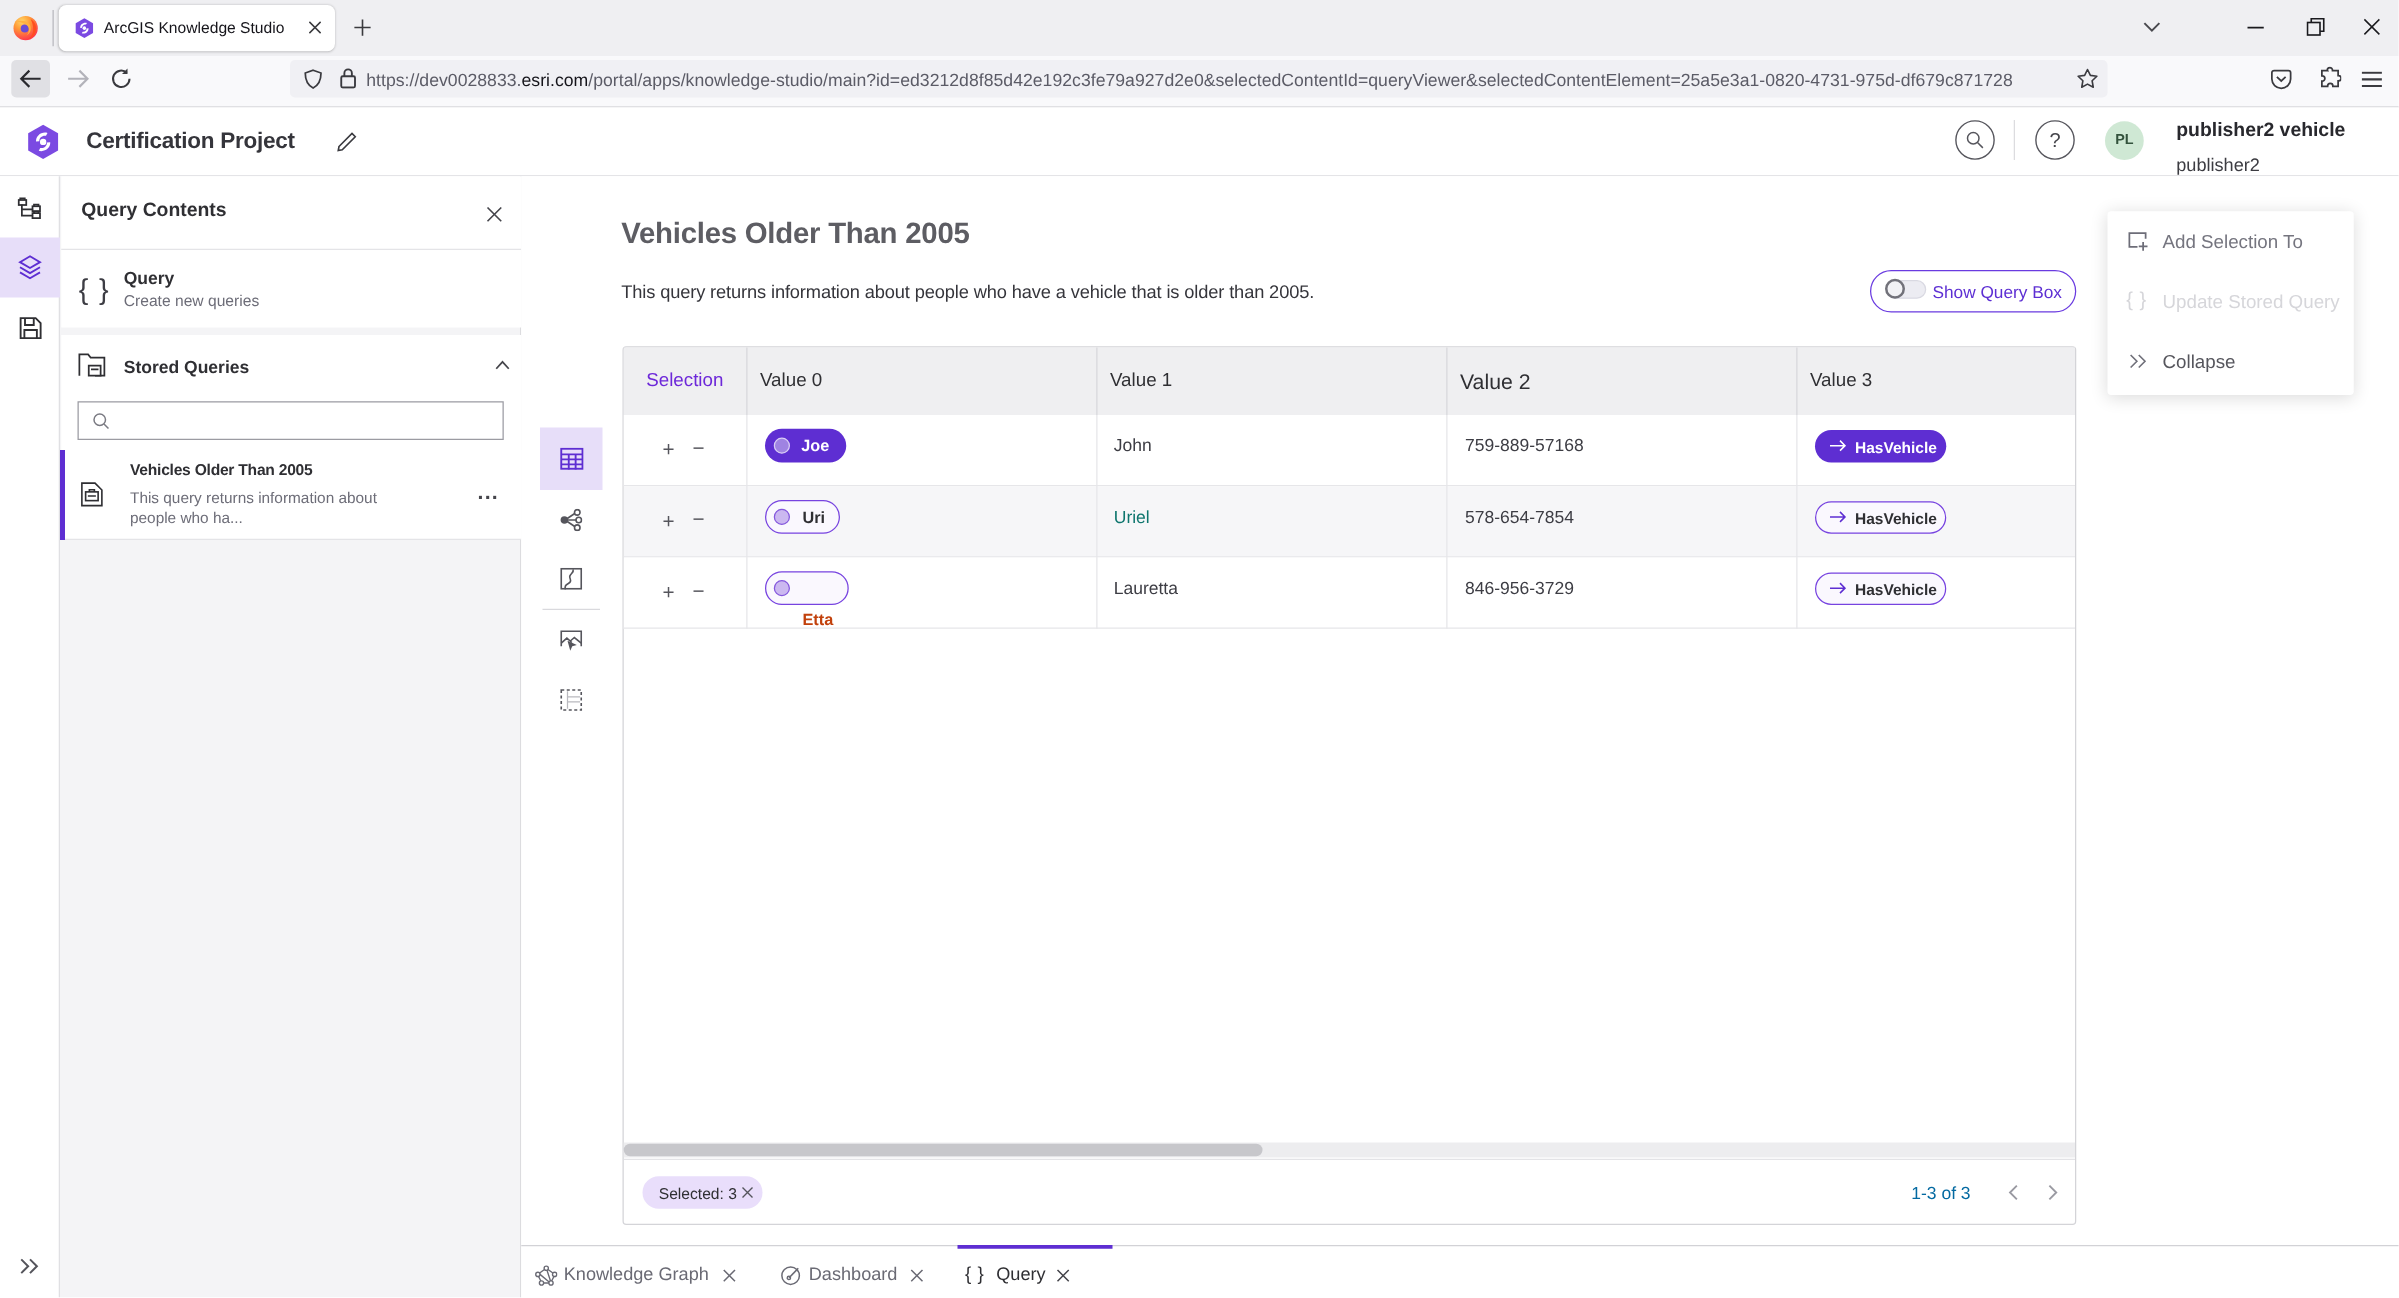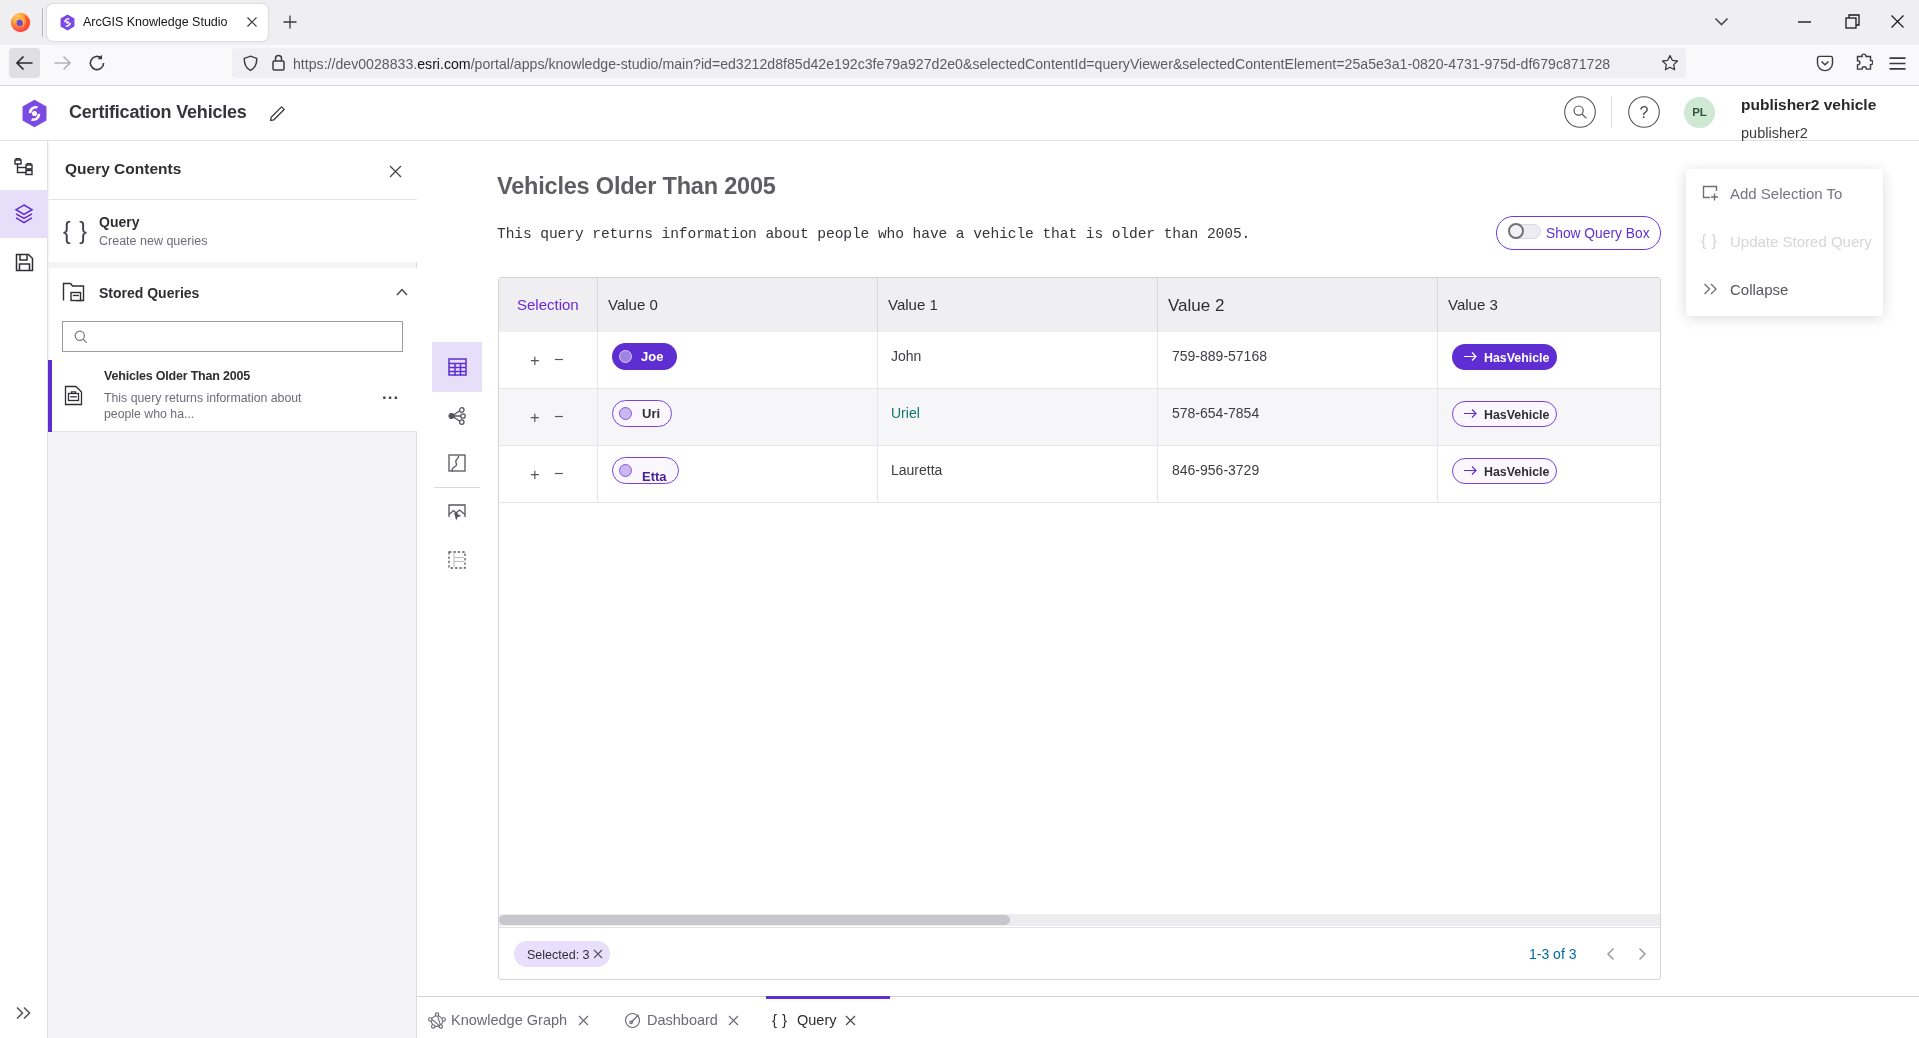--- a/index.html
+++ b/index.html
@@ -108,21 +108,21 @@
   <svg class="abs" style="left:1889px;top:57px" width="17" height="13" viewBox="0 0 17 13">
     <path d="M.5 1.2H16.5M.5 6.5H16.5M.5 11.8H16.5" stroke="#3a3a3f" stroke-width="1.7"></path>
   </svg>
   <div class="abs" id="apphead"></div>
 
   <svg class="abs" style="left:20px;top:99px" width="29" height="29" viewBox="0 0 24 24">
     <path d="M12 .6 21.9 6.3v11.4L12 23.4 2.1 17.7V6.3Z" fill="#7b4ae2"></path>
     <path d="M14.9 6.1c-2.1-.6-4.6 0-6.1 1.6-1.1 1.1-1.6 2.6-1.5 4.1l2.2-.2c-.1-1 .3-1.9 1-2.6.9-.9 2.2-1.3 3.4-1l1-1.9zM9.1 17.9c2.1.6 4.6 0 6.1-1.6 1.1-1.1 1.6-2.6 1.5-4.1l-2.2.2c.1 1-.3 1.9-1 2.6-.9.9-2.2 1.3-3.4 1l-1 1.9z" fill="#fff"></path>
     <circle cx="12" cy="12" r="2.1" fill="#fff"></circle>
   </svg>
-  <div class="abs" style="left:69px;top:102px;font-size:18px;font-weight:bold;color:#35353b;letter-spacing:-0.2px;">Certification Vehicles</div>
+  <div class="abs" style="left:69px;top:102px;font-size:18px;font-weight:bold;color:#35353b;letter-spacing:-0.2px;">Certification Project</div>
   <svg class="abs" style="left:269px;top:104px" width="18" height="18" viewBox="0 0 18 18">
     <path d="M2.2 13.2 12.6 2.8l2.6 2.6L4.8 15.8 1.6 16.4Z" fill="none" stroke="#3a3a3f" stroke-width="1.3"></path>
   </svg>
 
   <svg class="abs" style="left:1564px;top:96px" width="32" height="32" viewBox="0 0 32 32">
     <circle cx="16" cy="16" r="15.3" fill="none" stroke="#55555c" stroke-width="1.1"></circle>
     <circle cx="14.6" cy="14.6" r="4.6" fill="none" stroke="#55555c" stroke-width="1.2"></circle>
     <path d="M18 18 22.3 22.3" stroke="#55555c" stroke-width="1.2"></path>
   </svg>
   <div class="abs" style="left:1611px;top:96px;width:1px;height:32px;background:#dcdcdf;"></div>
@@ -209,21 +209,21 @@
       <rect x="4.5" y="8.5" width="10" height="7"></rect>
       <path d="M6.3 11.8h6.4"></path>
       <path d="M7.5 8.5V6.8h4V8.5"></path>
     </g>
   </svg>
   <div class="abs" style="left:104px;top:369px;font-size:12.5px;font-weight:bold;color:#2f2f33;letter-spacing:-0.2px;">Vehicles Older Than 2005</div>
   <div class="abs" style="left:104px;top:390px;font-size:12.3px;color:#6d6d78;line-height:16.2px;">This query returns information about<br>people who ha...</div>
   <div class="abs" style="left:382px;top:384px;font-size:17px;font-weight:bold;color:#45454b;letter-spacing:1px;">...</div>
   <div class="abs" id="main"></div>
   <div class="abs" style="left:497px;top:173px;font-size:23.5px;font-weight:bold;color:#5d5d63;letter-spacing:-0.2px;">Vehicles Older Than 2005</div>
-  <div class="abs" style="left:497px;top:226px;font-size:14.6px;color:#35353b;letter-spacing:-0.1px;font-family:Liberation Mono, monospace;">This query returns information about people who have a vehicle that is older than 2005.</div>
+  <div class="abs" style="left:497px;top:226px;font-size:14.6px;color:#35353b;letter-spacing:-0.1px;">This query returns information about people who have a vehicle that is older than 2005.</div>
 
   <div class="abs" style="left:1496px;top:216px;width:165px;height:34px;border:1.4px solid #6a3be0;border-radius:17.5px;background:#fff;"></div>
   <div class="abs" style="left:1509px;top:224px;width:32px;height:15px;background:#ececf2;border:1px solid #d9d9e2;border-radius:8px;"></div>
   <div class="abs" style="left:1508px;top:223px;width:16px;height:16px;background:#f2f2f5;border:2.2px solid #72727a;border-radius:50%;"></div>
   <div class="abs" style="left:1546px;top:226px;font-size:13.8px;color:#5d2fd3;">Show Query Box</div>
 
   <div class="abs" style="left:432px;top:342px;width:50px;height:50px;background:#e7def9;"></div>
   <svg class="abs" style="left:448px;top:358px" width="19" height="18" viewBox="0 0 19 18">
     <g fill="none" stroke="#5e2ed2" stroke-width="1.5">
       <rect x="1" y="1" width="17" height="16"></rect>
@@ -290,21 +290,21 @@
   <div class="abs" style="left:554px;top:464px;font-size:16.5px;color:#55555c;">−</div>
 
   <div class="abs" style="left:612px;top:343px;width:65px;height:27px;border-radius:14px;background:#5e2ed2;"></div>
   <div class="abs" style="left:619px;top:350px;width:13px;height:13px;border-radius:50%;background:#9f83e2;border:1.5px solid #d9cdf5;"></div>
   <div class="abs" style="left:641px;top:349px;font-size:13px;font-weight:bold;color:#fff;">Joe</div>
   <div class="abs" style="left:612px;top:400px;width:60px;height:27px;border-radius:14px;background:#faf8fe;border:1px solid #7743e0;"></div>
   <div class="abs" style="left:619px;top:407px;width:13px;height:13px;border-radius:50%;background:#cbb8f0;border:1.5px solid #8457dd;"></div>
   <div class="abs" style="left:642px;top:406px;font-size:13px;font-weight:bold;color:#2f2f33;">Uri</div>
   <div class="abs" style="left:612px;top:457px;width:67px;height:27px;border-radius:14px;background:#faf8fe;border:1px solid #7743e0;"></div>
   <div class="abs" style="left:619px;top:464px;width:13px;height:13px;border-radius:50%;background:#cbb8f0;border:1.5px solid #8457dd;"></div>
-  <div class="abs" style="left:642px;top:469px;font-size:13px;font-weight:bold;color:#4c1d95;">Etta</div>
+  <div class="abs" style="left:642px;top:488px;font-size:13px;font-weight:bold;color:#c2410c;">Etta</div>
 
   <div class="abs" style="left:891px;top:348px;font-size:14px;color:#3d3d44;">John</div>
   <div class="abs" style="left:891px;top:405px;font-size:14px;color:#0f766e;">Uriel</div>
   <div class="abs" style="left:891px;top:462px;font-size:14px;color:#3d3d44;">Lauretta</div>
 
   <div class="abs" style="left:1172px;top:348px;font-size:14px;color:#3d3d44;">759-889-57168</div>
   <div class="abs" style="left:1172px;top:405px;font-size:14px;color:#3d3d44;">578-654-7854</div>
   <div class="abs" style="left:1172px;top:462px;font-size:14px;color:#3d3d44;">846-956-3729</div>
 
   <div class="abs" style="left:1452px;top:344px;width:105px;height:26px;border-radius:13px;background:#5e2ed2;"></div>

